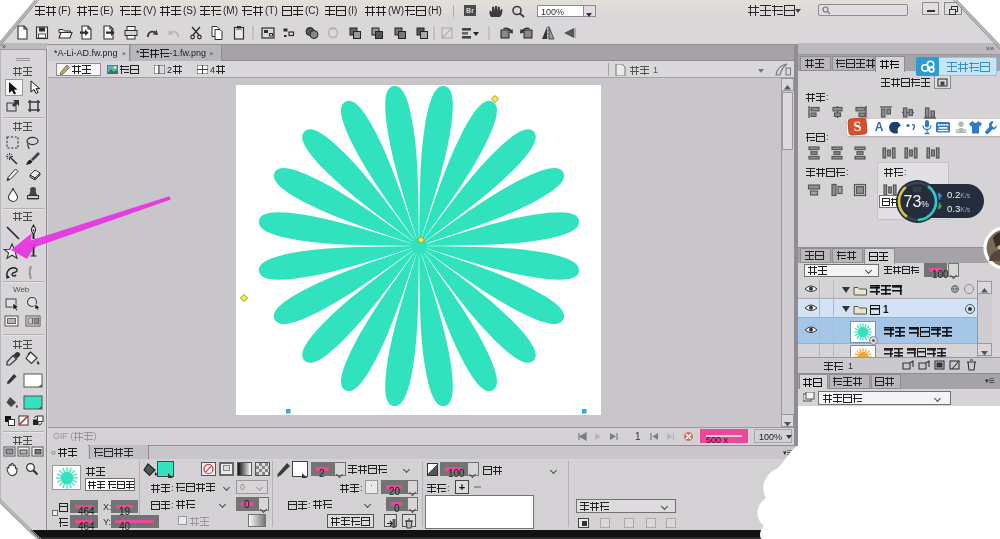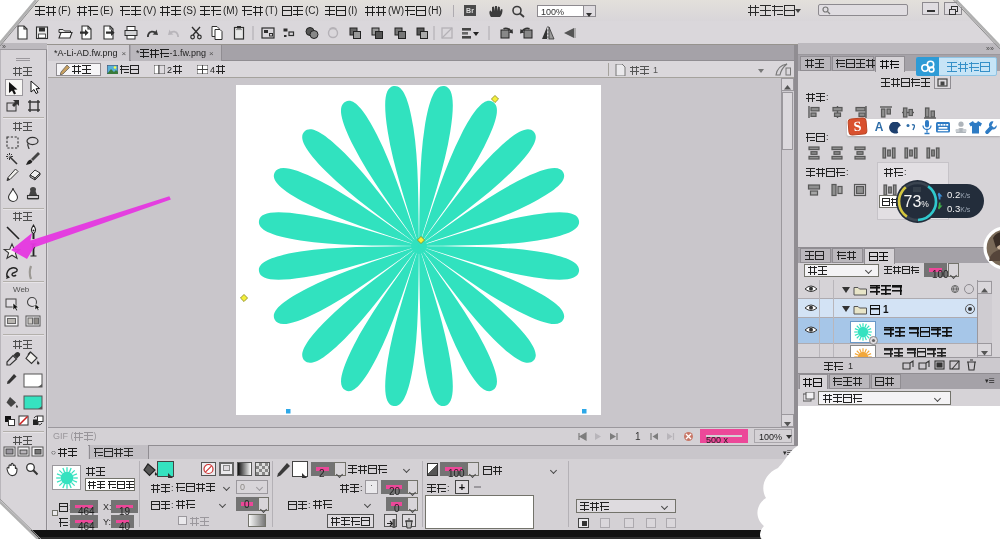--- a/index.html
+++ b/index.html
@@ -596,21 +596,21 @@
     </div>
 <div class="box" style="left:70px;top:500px;width:28px;height:13px">464</div>
 <div class="ab t" style="left:103px;top:502px">X:</div>
 <div class="box" style="left:111px;top:500px;width:27px;height:13px">19</div>
 <div class="ab row" style="left:59px;top:517px;color:#222">
       <i class="hz hd s9"></i>
       <span class="t">:</span>
     </div>
 <div class="box" style="left:70px;top:515px;width:28px;height:13px">464</div>
 <div class="ab t" style="left:103px;top:517px">Y:</div>
-<div class="box" style="left:111px;top:515px;width:23px;height:13px">40</div>
+<div class="box" style="left:111px;top:515px;width:48px;height:13px">40</div>
 
 <svg class="ab" style="left:143px;top:463px" width="15" height="14" viewBox="0 0 15 14">
       <path d="M5 1 L12 7 L6.5 12.5 L1 7Z" fill="#555" stroke="#222" stroke-width="1.2"></path>
       <path d="M12.5 8.5 C12.5 10 14 10.3 14 11.5 A1.1 1.1 0 0 1 11.8 11.5 C11.8 10.3 12.5 9.8 12.5 8.5Z" fill="#222"></path>
     </svg>
 <div class="ab" style="left:157px;top:461px;width:17px;height:16px;background:#35E2C0;border:1px solid #444"></div>
 <path></path><svg class="ab" style="left:167px;top:473px" width="6" height="5">
       <path d="M6 5 H1 V0Z" fill="#333"></path>
     </svg>
 <div class="ab row" style="left:201px;top:462px">

